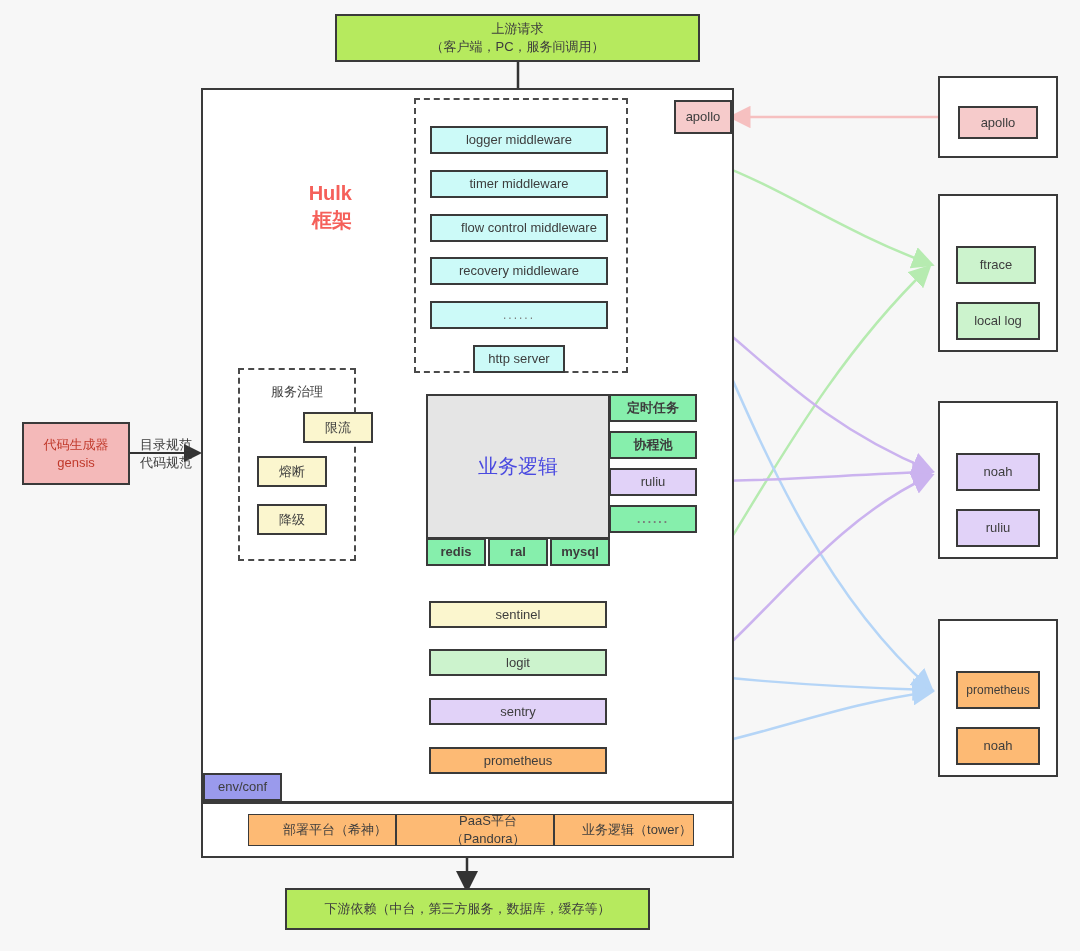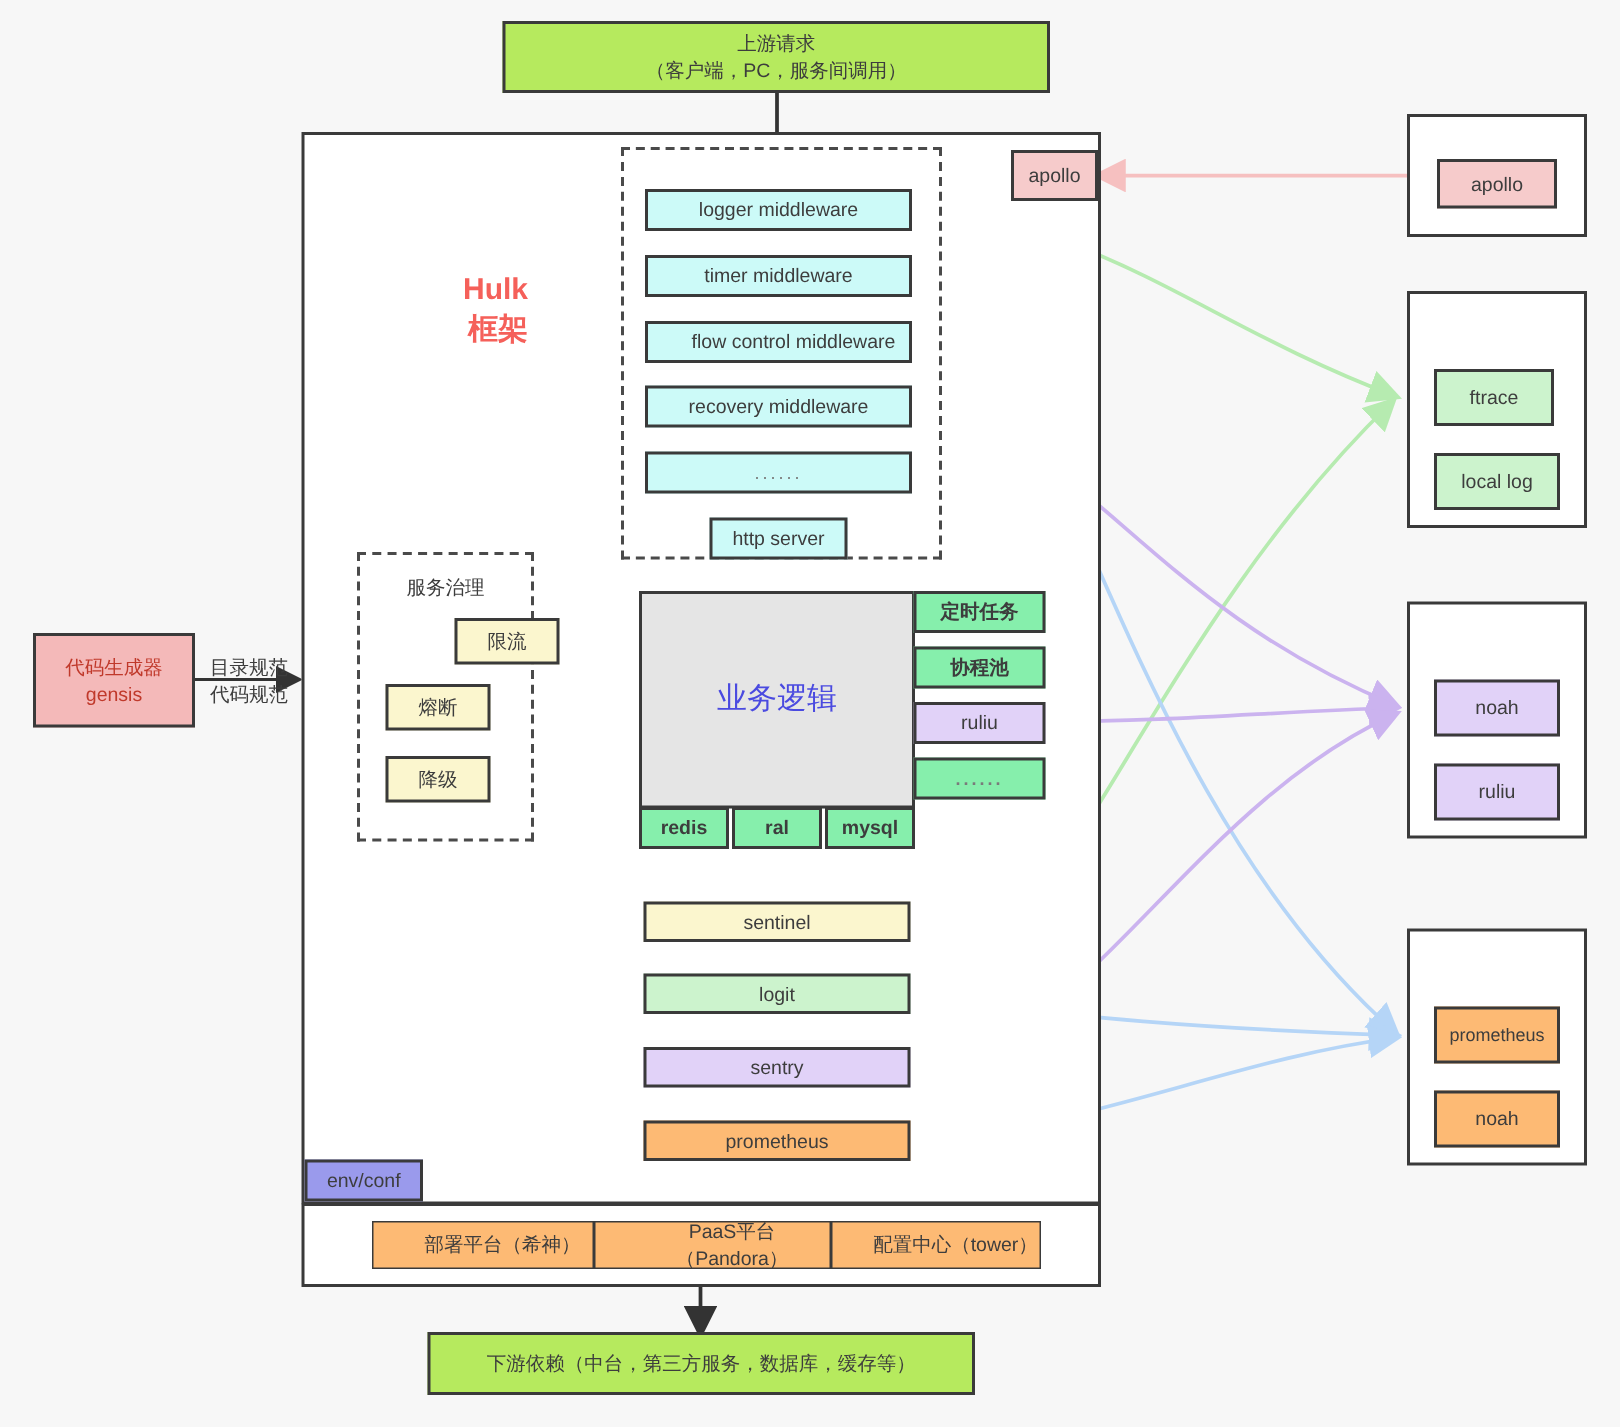--- a/index.html
+++ b/index.html
@@ -232,21 +232,21 @@
   </div>
 
   <div class="frame blueband" style="left:201px;top:802px;width:533px;height:56px;z-index:3;"></div>
   <div class="box plain" style="left:248px;top:814px;width:148px;height:32px;z-index:4;border-width:1.5px;">
     <span>部署平台（希神）</span>
   </div>
   <div class="box plain" style="left:396px;top:814px;width:158px;height:32px;z-index:4;border-width:1.5px;">
     <span>PaaS平台（Pandora）</span>
   </div>
   <div class="box plain" style="left:554px;top:814px;width:140px;height:32px;z-index:4;border-width:1.5px;">
-    <span>配置中心（tower）</span>
+    <span>业务逻辑（tower）</span>
   </div>
 
   <div class="box green" style="left:285px;top:888px;width:365px;height:42px;">
     <span>下游依赖（中台，第三方服务，数据库，缓存等）</span>
   </div>
 
   <div class="panel" style="left:938px;top:76px;width:120px;height:82px;"></div>
   <div class="panel-title" style="left:938px;top:84px;width:120px;">
     <span>配置中心</span>
   </div>

